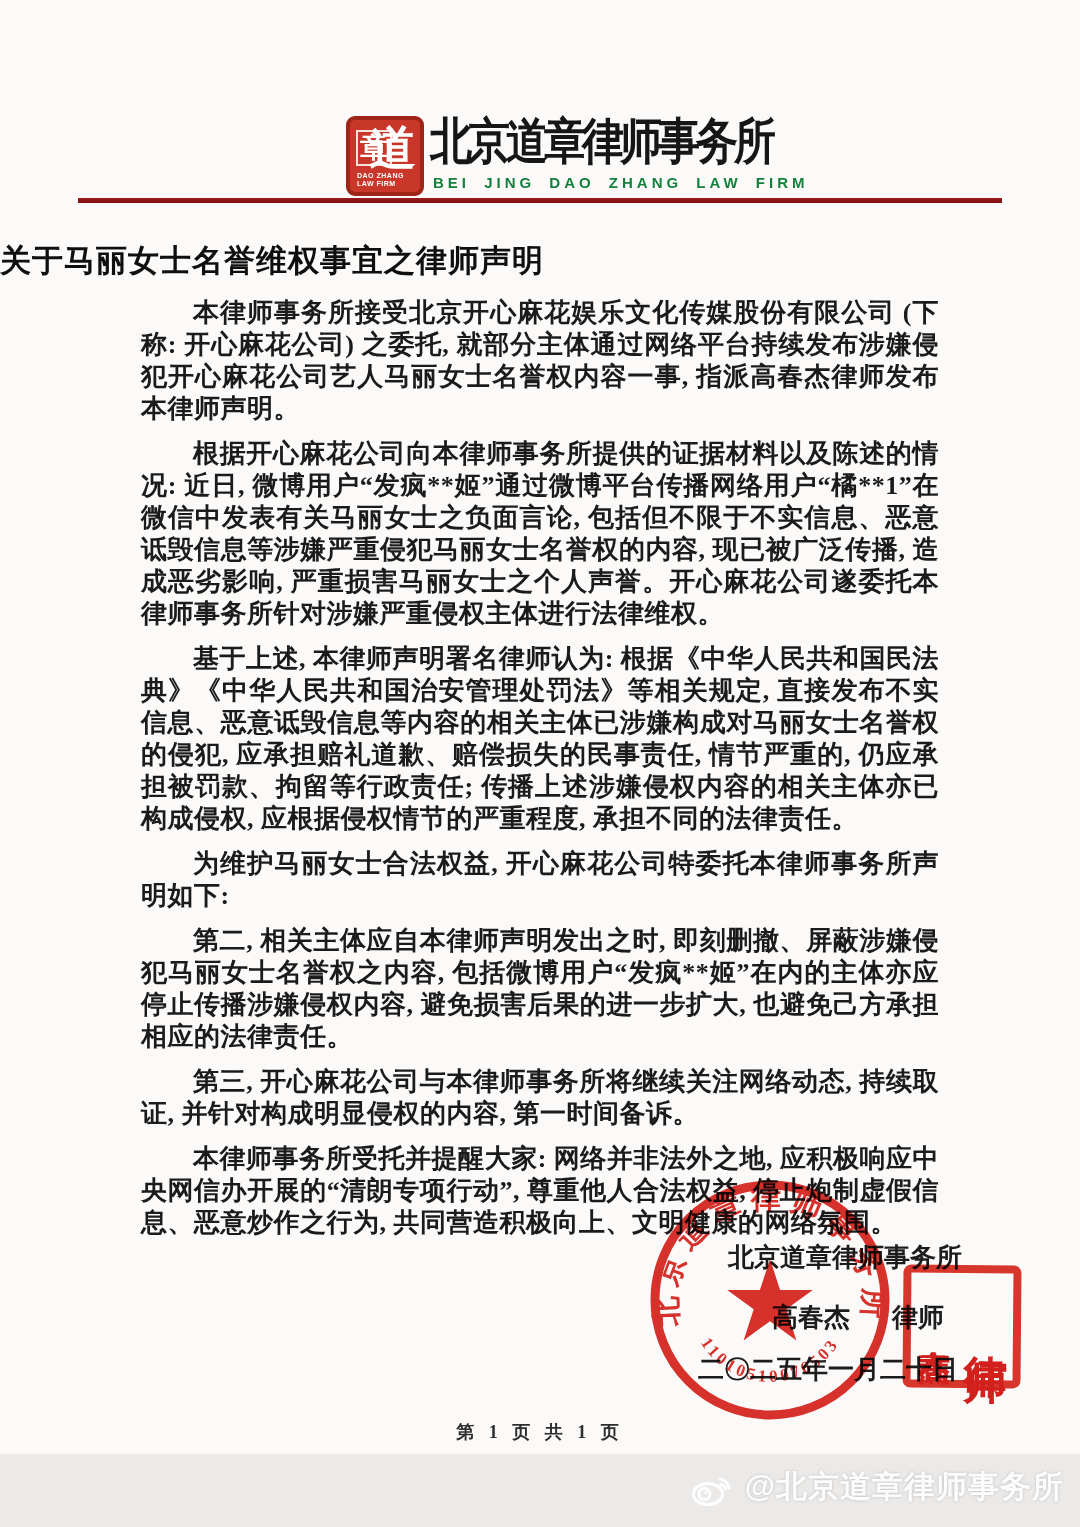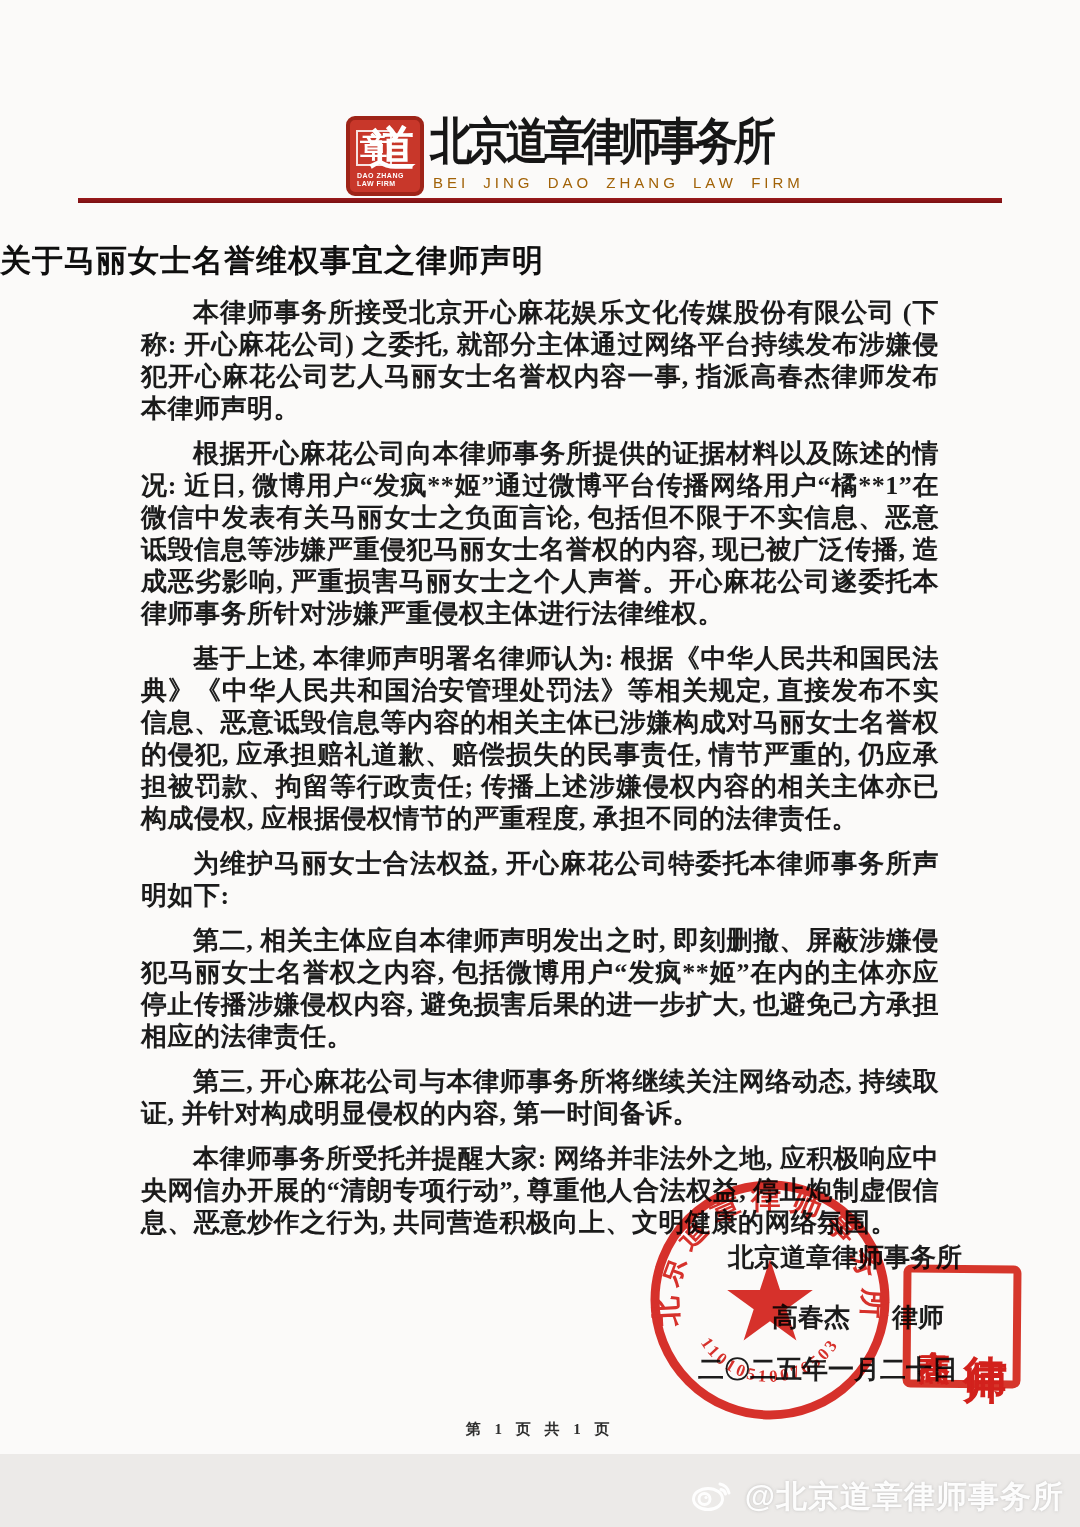--- a/index.html
+++ b/index.html
@@ -12,22 +12,22 @@
                  background:#c8372a; border:4px solid #9e2418; border-radius:9px; box-sizing:border-box; }
   .logo-char-left { position:absolute; left:6px; top:10px; font-size:28px; line-height:32px;
                     font-weight:700; color:#fff; border:2px solid rgba(255,255,255,.85); padding:0 2px; }
   .logo-char-right { position:absolute; right:4px; top:2px; font-size:47px; line-height:52px;
                      font-weight:700; color:#fff; }
   .logo-sub { position:absolute; left:7px; bottom:4px; font-size:7px; line-height:8px; color:#fff;
               font-weight:700; letter-spacing:.5px; font-family:"Liberation Sans",sans-serif; }
   .firm-cn { position:absolute; left:430px; top:108px; font-size:42px; font-weight:900;
              letter-spacing:-4px; white-space:nowrap; color:#161616;
              transform:scaleY(1.18); transform-origin:top left; }
-  .firm-en { position:absolute; left:433px; top:174px; font-size:15px; font-weight:400;
-             letter-spacing:4px; word-spacing:6px; color:#a16207; white-space:nowrap;
+  .firm-en { position:absolute; left:433px; top:174px; font-size:15px; font-weight:700;
+             letter-spacing:4px; word-spacing:6px; color:#15803d; white-space:nowrap;
              font-family:"Liberation Sans",sans-serif; }
   .red-rule { position:absolute; left:78px; top:198px; width:924px; height:5px;
               background:linear-gradient(#9a1a1c,#7a1013); }
 
   
   .doc-title { position:absolute; left:0; top:240px; width:100%; text-align:left;
                font-size:31px; font-weight:800; letter-spacing:1px; color:#0f0f0f; }
   .body-text { position:absolute; left:133px; top:297px; width:814px; font-size:26px;
                line-height:32px; font-weight:600; letter-spacing:.5px; text-align:justify; color:#1b1b1b; }
   .body-text p { margin:0 8px 13px; text-indent:2em; }
@@ -45,26 +45,26 @@
   .seal-square { position:absolute; left:903px; top:1265px; width:118px; height:123px;
                  border:8px solid rgba(214,33,21,.9); border-radius:8px; box-sizing:border-box;
                  display:flex; padding:2px 1px; mix-blend-mode:multiply; transform:rotate(.5deg); }
   .seal-square .col { writing-mode:vertical-rl; text-orientation:upright; color:#d6211c;
                       font-weight:700; text-align:center; }
   .seal-col-name  { font-size:32px; line-height:46px; flex:0 0 46px; letter-spacing:1px; }
   .seal-col-title { font-size:44px; line-height:54px; flex:1 1 auto; letter-spacing:6px; }
 
   
   .footer { position:absolute; left:0; top:1420px; width:100%; text-align:center;
-            font-size:15px; letter-spacing:5px; font-weight:600; color:#2e2e2e; }
+            font-size:18px; letter-spacing:5px; font-weight:600; color:#2e2e2e; }
   .bottom-band { position:absolute; left:0; top:1454px; width:100%; height:73px; background:#eceae8; }
   .watermark { position:absolute; right:16px; top:1466px; display:flex; align-items:center; gap:9px; }
   .watermark-text { font-size:31px; font-weight:700; letter-spacing:1px;
                     color:rgba(255,255,255,.95); text-shadow:0 0 3px rgba(150,150,150,.5);
-                    font-family:"Liberation Sans",sans-serif; white-space:nowrap;margin-top:10px; }
+                    font-family:"Liberation Sans",sans-serif; white-space:nowrap; }
 </style>
 </head>
 <body>
 
 <div class="page">
 
   <div class="header-logo">
     <span class="logo-char-left">章</span>
     <span class="logo-char-right">道</span>
     <span class="logo-sub">

